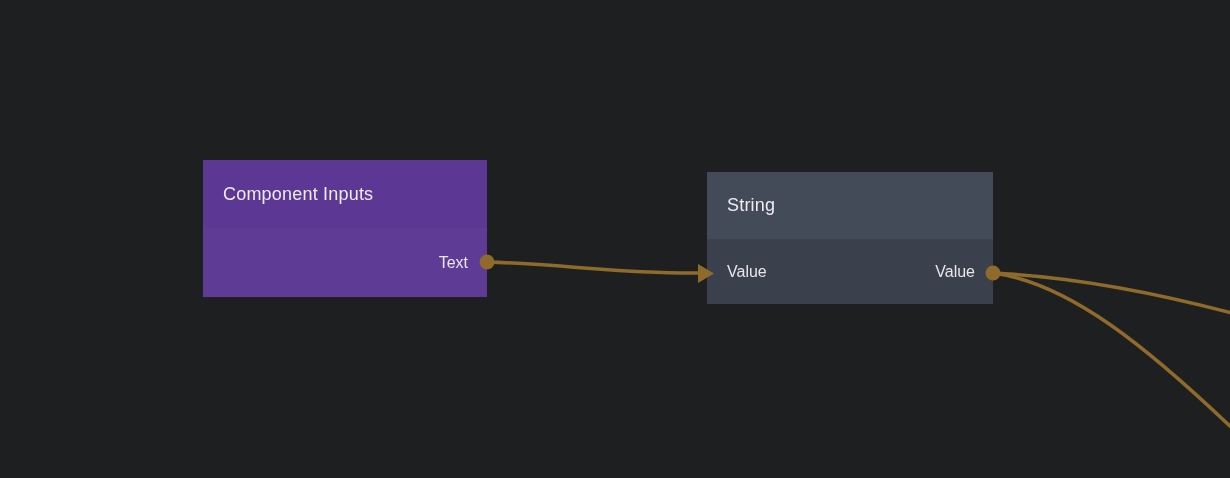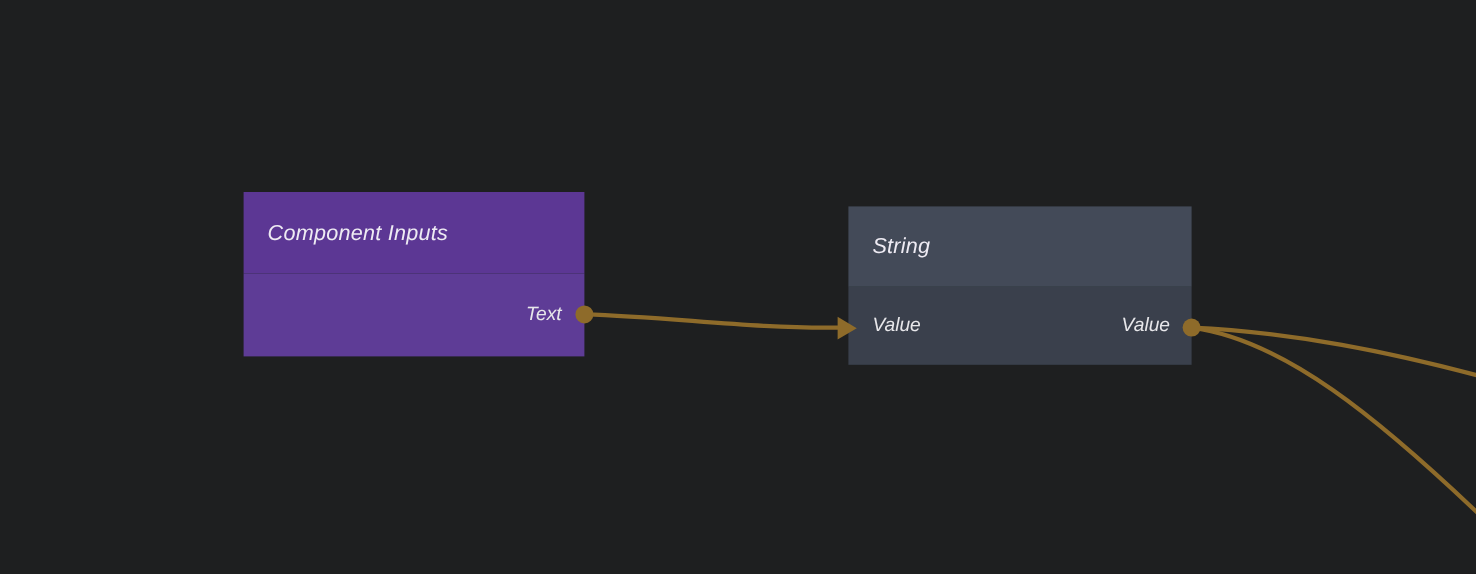--- a/index.html
+++ b/index.html
@@ -13,21 +13,20 @@
     --title-text:#eeebf3;
     --label-text:#e7e7ea;
   }
   html,body{margin:0;padding:0;background:var(--canvas-background);}
   .canvas{
     position:relative;
     width:1230px;height:478px;
     background:var(--canvas-background);
     overflow:hidden;
     font-family:"Liberation Sans","DejaVu Sans",sans-serif;
-    font-style:italic;
   }
   .node{position:absolute;display:flex;flex-direction:column;}
   .node .header{
     display:flex;align-items:center;
     padding-left:20px;
     flex:0 0 auto;
   }
   .node .title{
     color:var(--title-text);
     font-size:18px;

